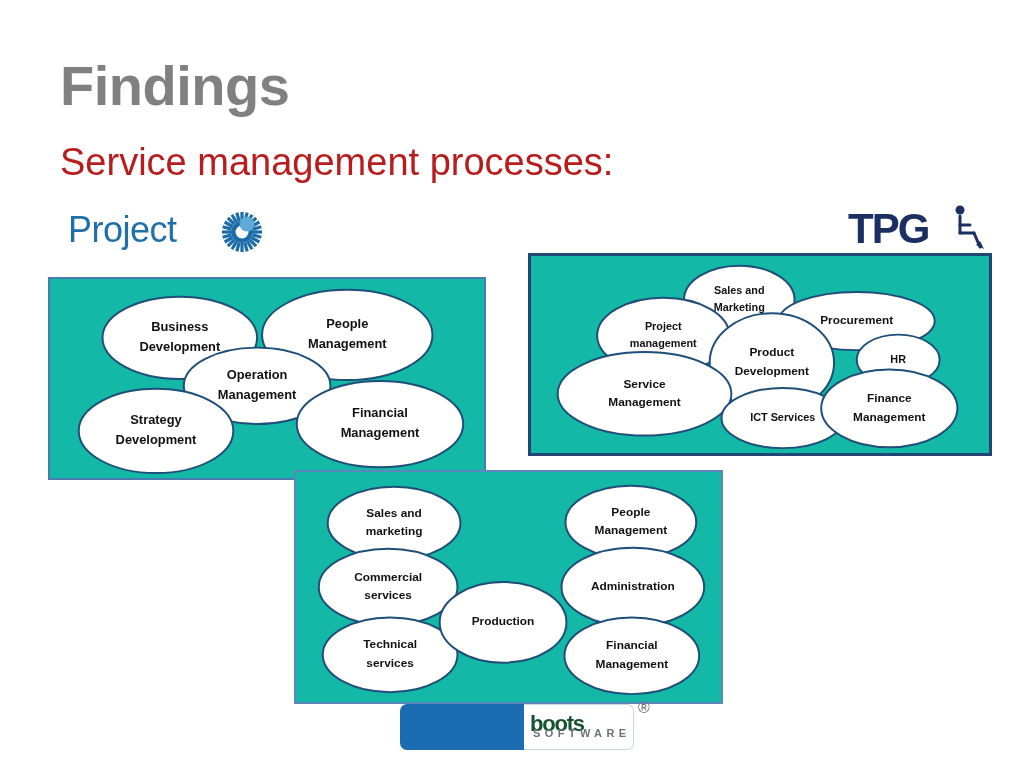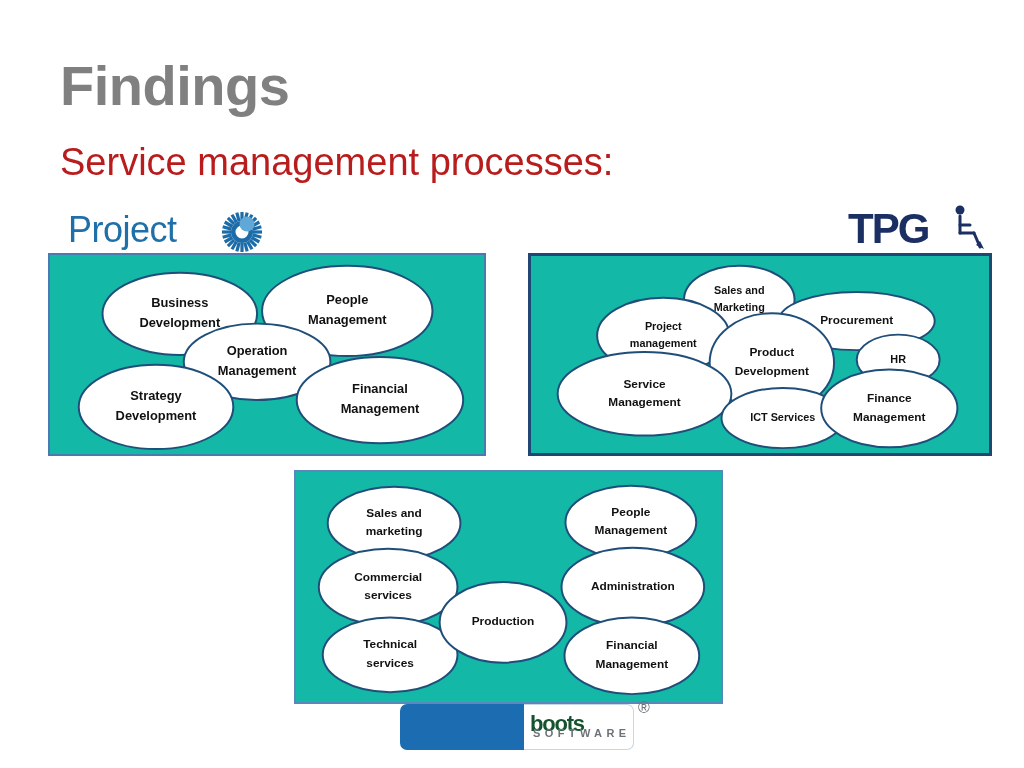--- a/index.html
+++ b/index.html
@@ -238,21 +238,21 @@
       <circle cx="20" cy="7" r="4.5" fill="#1B2F63" stroke="none"></circle>
       <path d="M20,13 L20,30"></path>
       <path d="M20,30 L34,30"></path>
       <path d="M34,30 L40,44"></path>
       <path d="M20,22 L30,22"></path>
     </g>
     <path d="M36,42 L44,46 L40,38 Z" fill="#1B2F63"></path>
   </svg>
 </div>
 
-<div id="panel-optimum" class="panel" style="border-color: rgb(74, 123, 176);">
+<div id="panel-optimum" class="panel" style="border-color: rgb(74, 123, 176); margin-top: 24px;">
   <svg viewBox="0 0 438 203" preserveAspectRatio="none">
       <g>
         <ellipse cx="131" cy="60" rx="78" ry="42" class="bubble-outline"></ellipse>
         <text x="131" class="bubble-label" font-size="13"><tspan x="131" y="50">Business</tspan><tspan x="131" y="70">Development</tspan></text>
       </g>
       <g>
         <ellipse cx="300" cy="57" rx="86" ry="46" class="bubble-outline"></ellipse>
         <text x="300" class="bubble-label" font-size="13"><tspan x="300" y="47">People</tspan><tspan x="300" y="67">Management</tspan></text>
       </g>
       <g>

